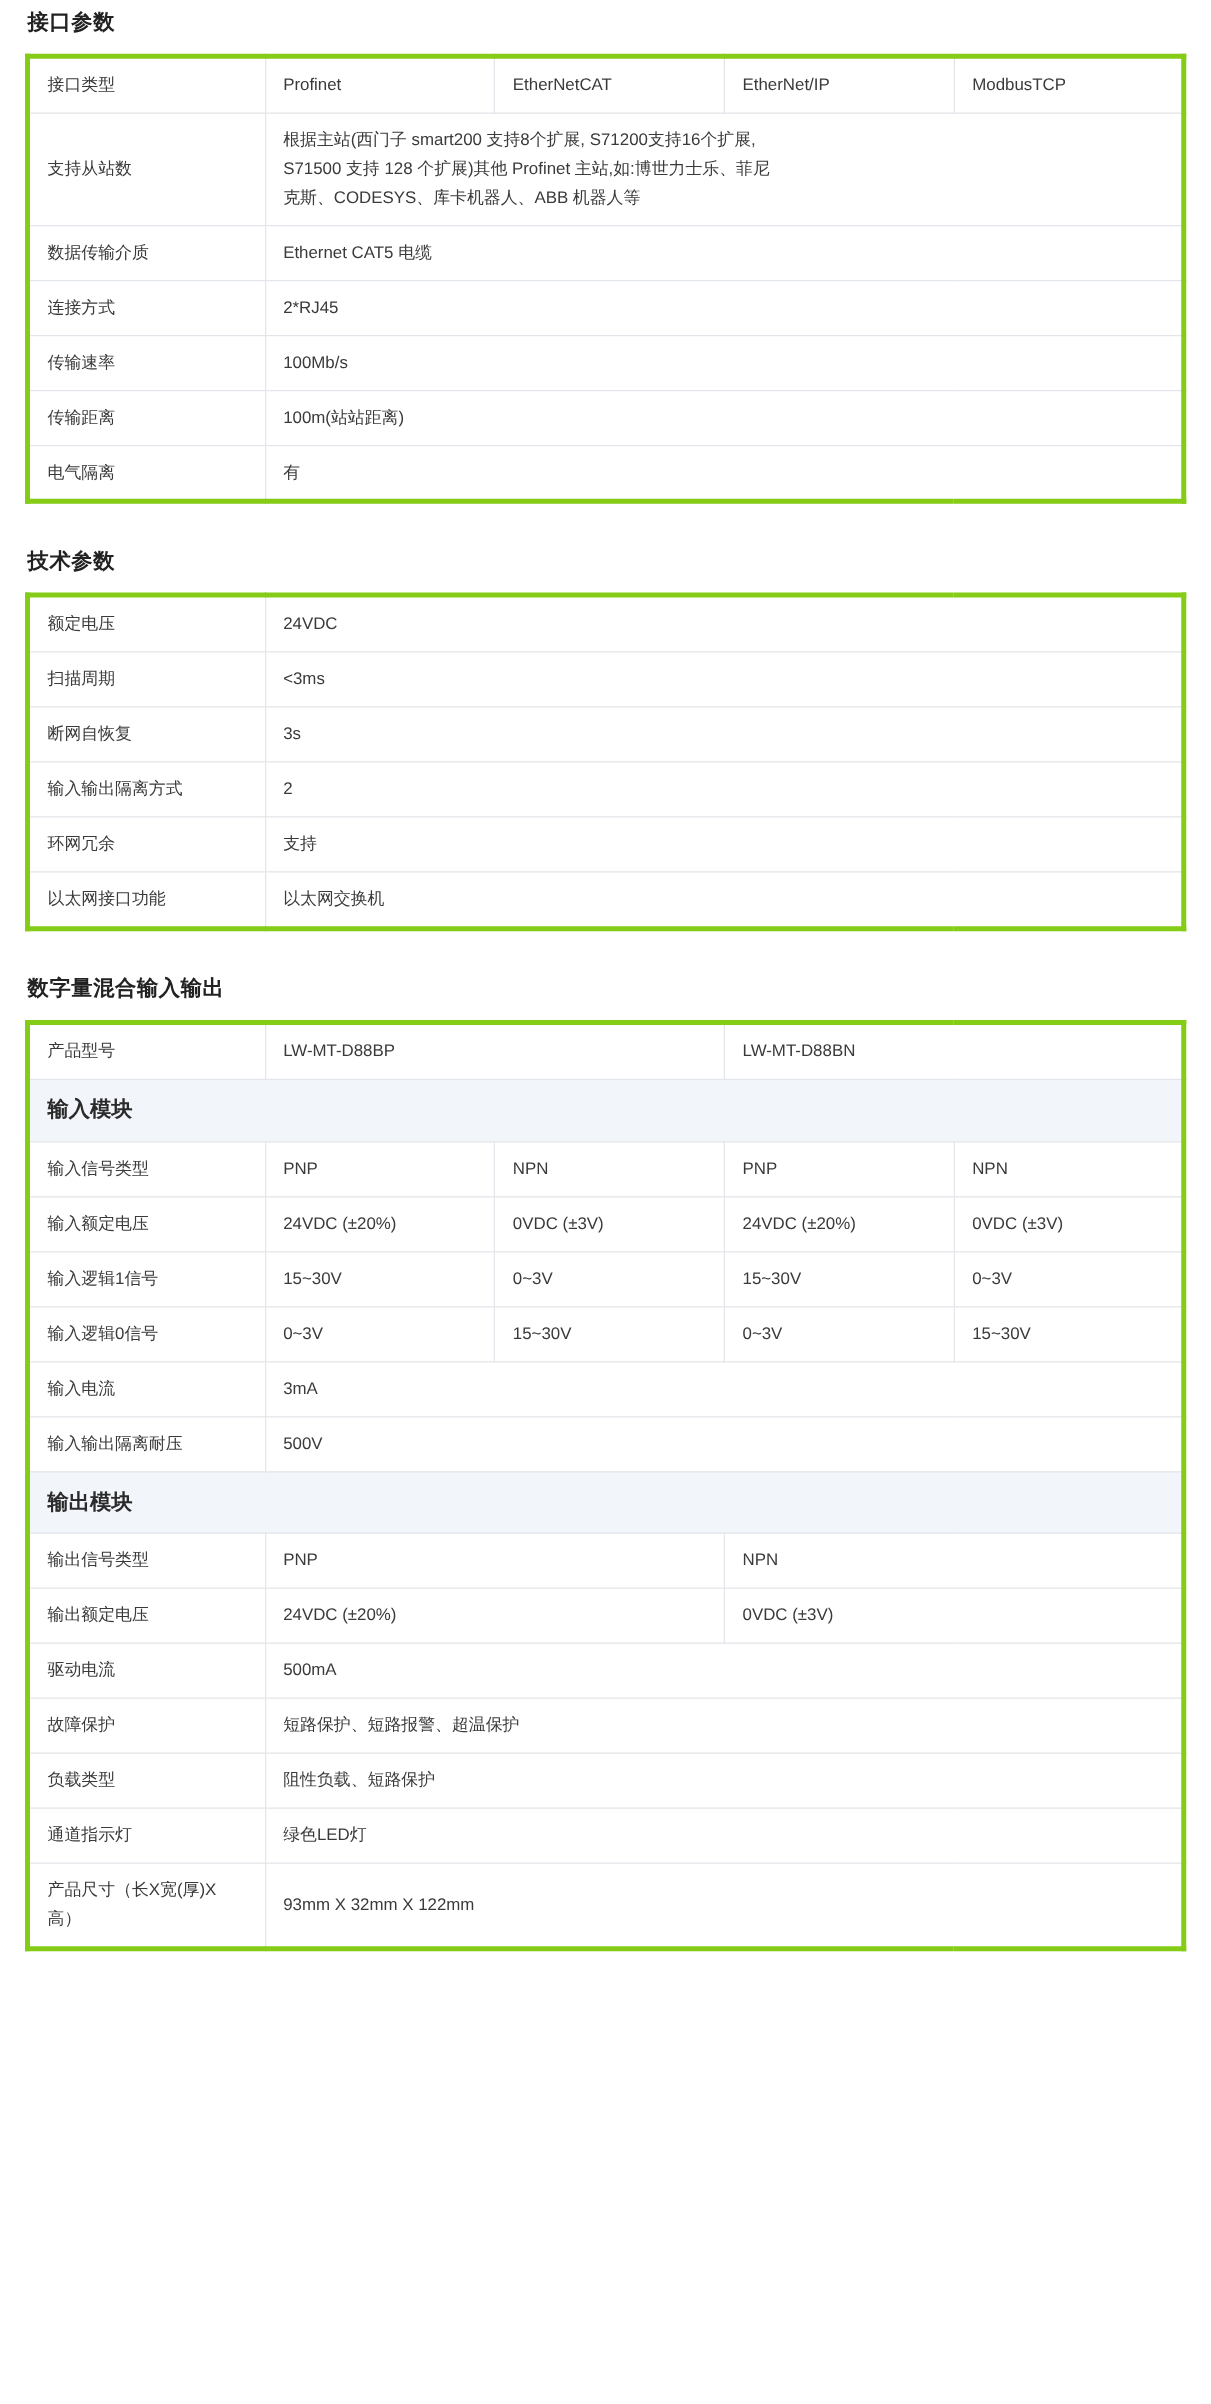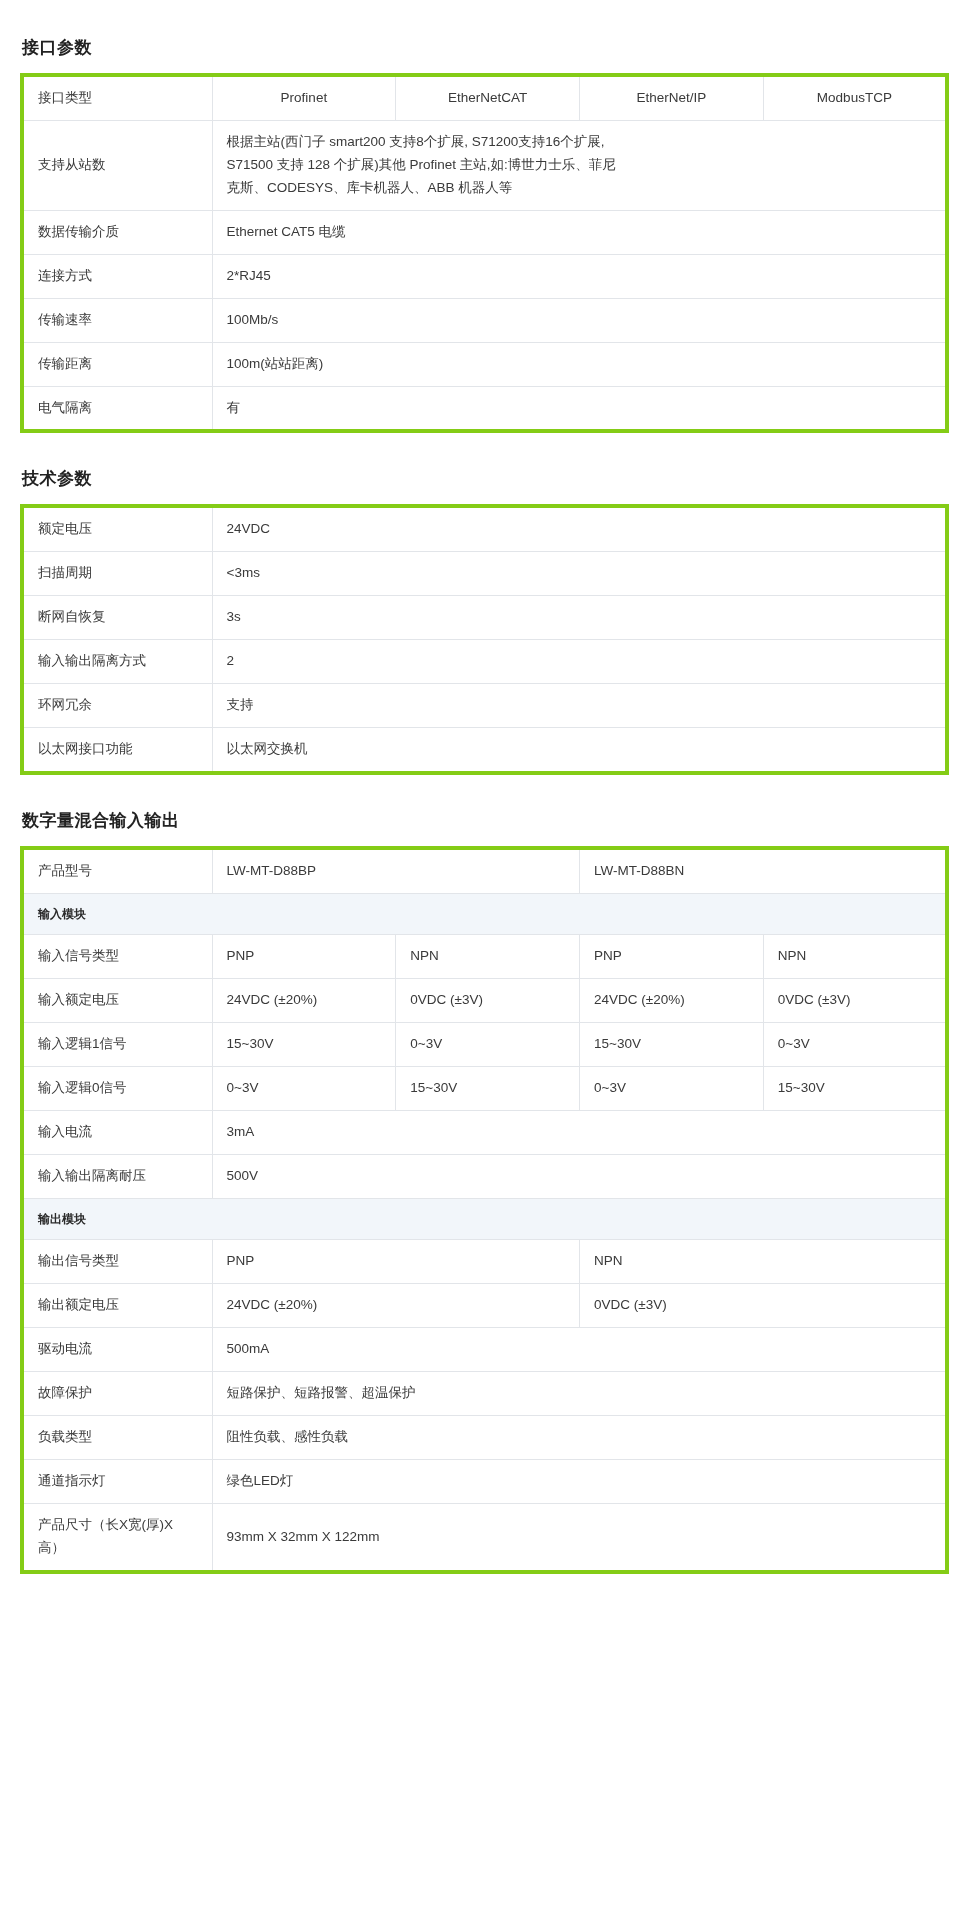--- a/index.html
+++ b/index.html
@@ -9,21 +9,21 @@
   }
   body {
     width: 969px;
     font-family: "Liberation Sans", "DejaVu Sans", sans-serif;
     color: #333333;
     -webkit-font-smoothing: antialiased;
   }
   .page {
     width: 969px;
     box-sizing: border-box;
-    padding: 36px 20px 40px 20px;
+    padding: 6px 20px 40px 20px;
   }
   .section-title {
     font-size: 17px;
     font-weight: bold;
     color: #222222;
     margin: 0 0 14px 2px;
     letter-spacing: 0.5px;
   }
   .section {
     margin-bottom: 34px;
@@ -42,28 +42,27 @@
     vertical-align: middle;
     line-height: 1.7;
     background: #ffffff;
   }
   td.label {
     width: 190px;
     background: #fafbfc;
     color: #3a3a3a;
   }
   td.center {
-    text-align: center;
     margin-left: 44px;
   }
   tr.subhead td {
     background: #f2f6fa;
     font-weight: bold;
     color: #2b2b2b;
-    font-size: 12px;
+    font-size: 17px;
   }
   .multiline {
     white-space: pre-line;
   }
   .tall td { padding-top: 12px; padding-bottom: 12px; }
 </style>
 </head>
 <body>
 
 <div class="page">
@@ -226,21 +225,21 @@
         <tr>
           <td class="label">驱动电流</td>
           <td colspan="4">500mA</td>
         </tr>
         <tr>
           <td class="label">故障保护</td>
           <td colspan="4">短路保护、短路报警、超温保护</td>
         </tr>
         <tr>
           <td class="label">负载类型</td>
-          <td colspan="4">阻性负载、感性负载</td>
+          <td colspan="4">阻性负载、短路保护</td>
         </tr>
         <tr>
           <td class="label">通道指示灯</td>
           <td colspan="4">绿色LED灯</td>
         </tr>
         <tr>
           <td class="label">产品尺寸（长X宽(厚)X高）</td>
           <td colspan="4">93mm X 32mm X 122mm</td>
         </tr>
       </tbody>

